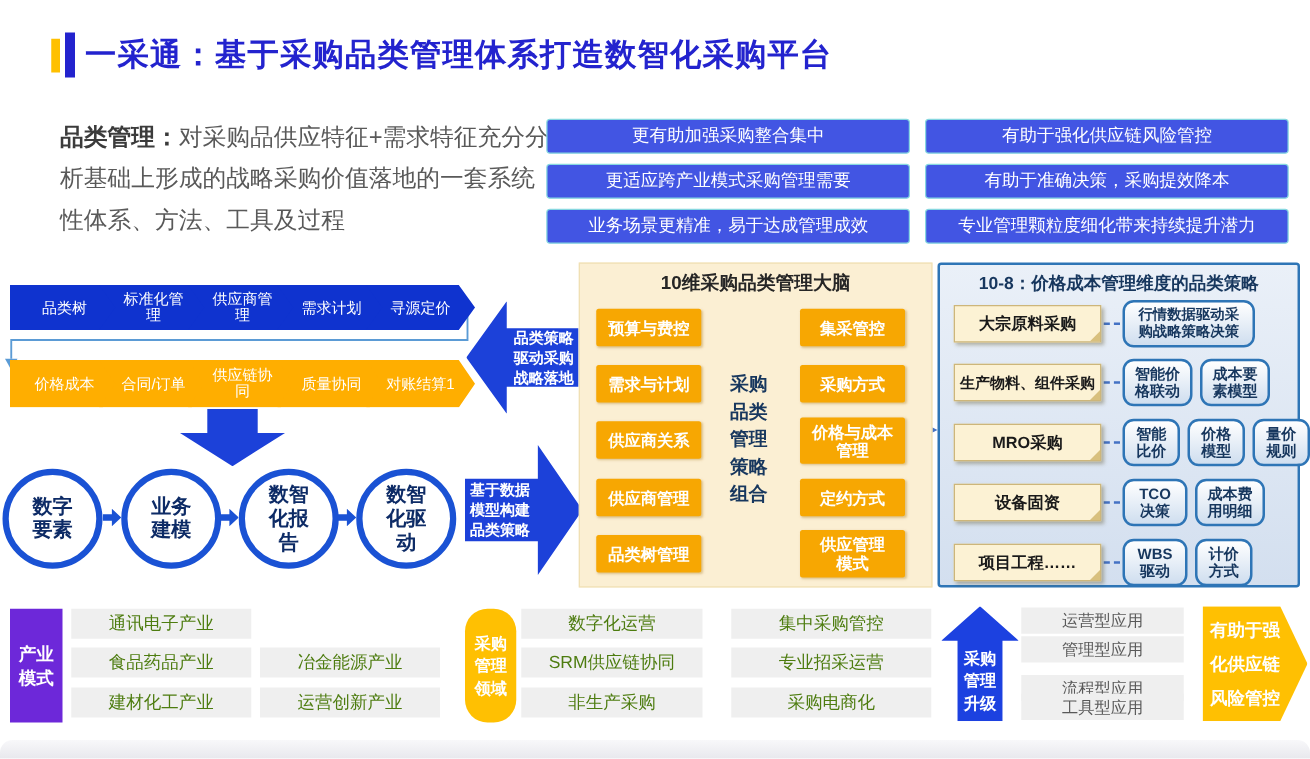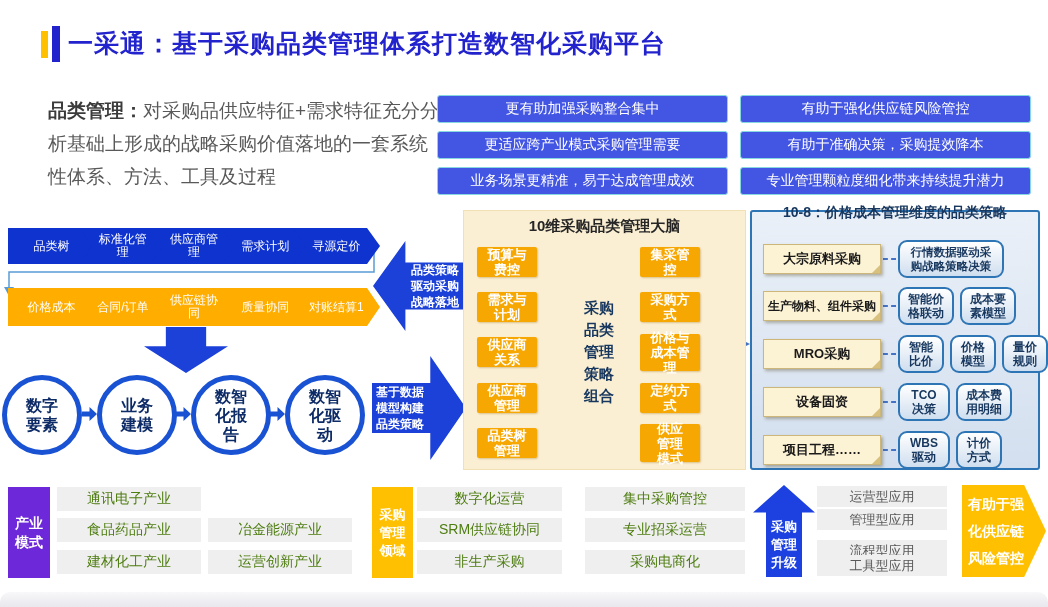--- a/index.html
+++ b/index.html
@@ -45,51 +45,51 @@
   .circle { position:absolute; top:375px; width:80px; height:80px; border-radius:50%; background:#fff;
             border:5px solid #1A52D4; display:flex; align-items:center; justify-content:center;
             font-size:16px; font-weight:bold; color:#0D2B66; text-align:center; line-height:19px; }
   .circle span { width:36px; }
   .flow-arrow { position:absolute; top:407px; width:15px; height:14px; background:#1A52D4;
       clip-path:polygon(0 32%, 50% 32%, 50% 0, 100% 50%, 50% 100%, 50% 68%, 0 68%); }
 
   
   .brain { position:absolute; left:463px; top:210px; width:283px; height:260px; background:#FBEFD3; border:1px solid #F0E0B4; }
   .brain-title { position:absolute; left:463px; top:217px; width:283px; text-align:center; font-size:15px; font-weight:bold; color:#262626; }
-  .obox { position:absolute; width:60px; background:#F7A702; color:#fff; font-size:13px; font-weight:bold;
+  .obox { position:absolute; width:84px; background:#F7A702; color:#fff; font-size:13px; font-weight:bold;
           display:flex; align-items:center; justify-content:center; text-align:center; line-height:15px;
           padding:0 9px; border-radius:2px; box-shadow:1px 1px 2px rgba(160,110,0,.35); }
   .obox.w4 { padding:0 14px; }
   .brain-center { position:absolute; left:579px; top:297px; width:40px; text-align:center;
           font-size:15px; font-weight:bold; color:#17375E; line-height:22px; }
 
   
   .strategy { position:absolute; left:750px; top:210px; width:290px; height:260px; border:2px solid #2E75B6; border-radius:3px;
               background:linear-gradient(180deg,#EAF0F8,#D3DFEF); }
-  .strategy-title { position:absolute; left:750px; top:204px; width:290px; text-align:center; font-size:14px; font-weight:bold; color:#17375E; }
+  .strategy-title { position:absolute; left:750px; top:218px; width:290px; text-align:center; font-size:14px; font-weight:bold; color:#17375E; }
   .srow { position:absolute; left:763px; height:36px; display:flex; align-items:center; }
   .cat { width:118px; height:30px; background:#FCF2D4; border:1px solid #CDB67A; box-shadow:2px 2px 3px rgba(90,80,40,.4);
          display:flex; align-items:center; justify-content:center; font-size:13px; font-weight:bold; color:#1a1a1a; position:relative; }
   .cat::after { content:""; position:absolute; right:0; bottom:0; border-style:solid; border-width:0 0 8px 8px;
          border-color:transparent transparent #D8C07E transparent; }
   .dash { width:13px; height:0; border-top:2px dashed #4472C4; margin:0 2px; }
   .chips { display:flex; gap:6px; align-items:center; }
   .chip { border:2px solid #2E75B6; border-radius:9px; background:linear-gradient(180deg,#FFFFFF,#CFDEEF);
           color:#17375E; font-size:12px; font-weight:bold; text-align:center; line-height:14px;
           padding:3px 6px; display:flex; align-items:center; justify-content:center; }
   .chip.big { width:106px; font-size:11.5px; }
   .chip.md { width:56px; } .chip.sm { width:46px; } .chip.narrow { width:52px; padding:3px 9px; }
 
   
   .vlabel { position:absolute; top:487px; height:91px; color:#fff; font-weight:bold;
             display:flex; align-items:center; justify-content:center; text-align:center; }
   .vlabel span { display:block; }
   .ind-label { left:8px; width:42px; background:#6d28d9; font-size:14px; line-height:19px; }
   .ind-label span { width:30px; }
-  .dom-label { left:372px; width:41px; background:#FFC002; font-size:13px; line-height:18px; }
+  .dom-label { left:372px; width:41px; background:#FFC002; font-size:13px; line-height:18px;border-radius:18px; }
   .dom-label span { width:28px; }
   .gbox { position:absolute; height:24px; background:#EFEFEF; color:#4d7c0f; font-size:14px;
           display:flex; align-items:center; justify-content:center; }
   .ubox { position:absolute; left:817px; width:130px; height:21px; background:#EFEFEF; color:#595959; font-size:13px;
           display:flex; align-items:center; justify-content:center; }
   .up-arrow { position:absolute; left:753px; top:485px; width:62px; height:92px; background:#1C41E0;
           clip-path:polygon(50% 0, 100% 30%, 79% 30%, 79% 100%, 21% 100%, 21% 30%, 0 30%);
           display:flex; align-items:flex-end; justify-content:center; color:#fff; font-size:13px; font-weight:bold; line-height:18px; text-align:center; }
   .up-arrow span { width:28px; margin-bottom:5px; }
   .pentagon { position:absolute; left:962px; top:485px; width:84px; height:92px; background:#FFC002;

